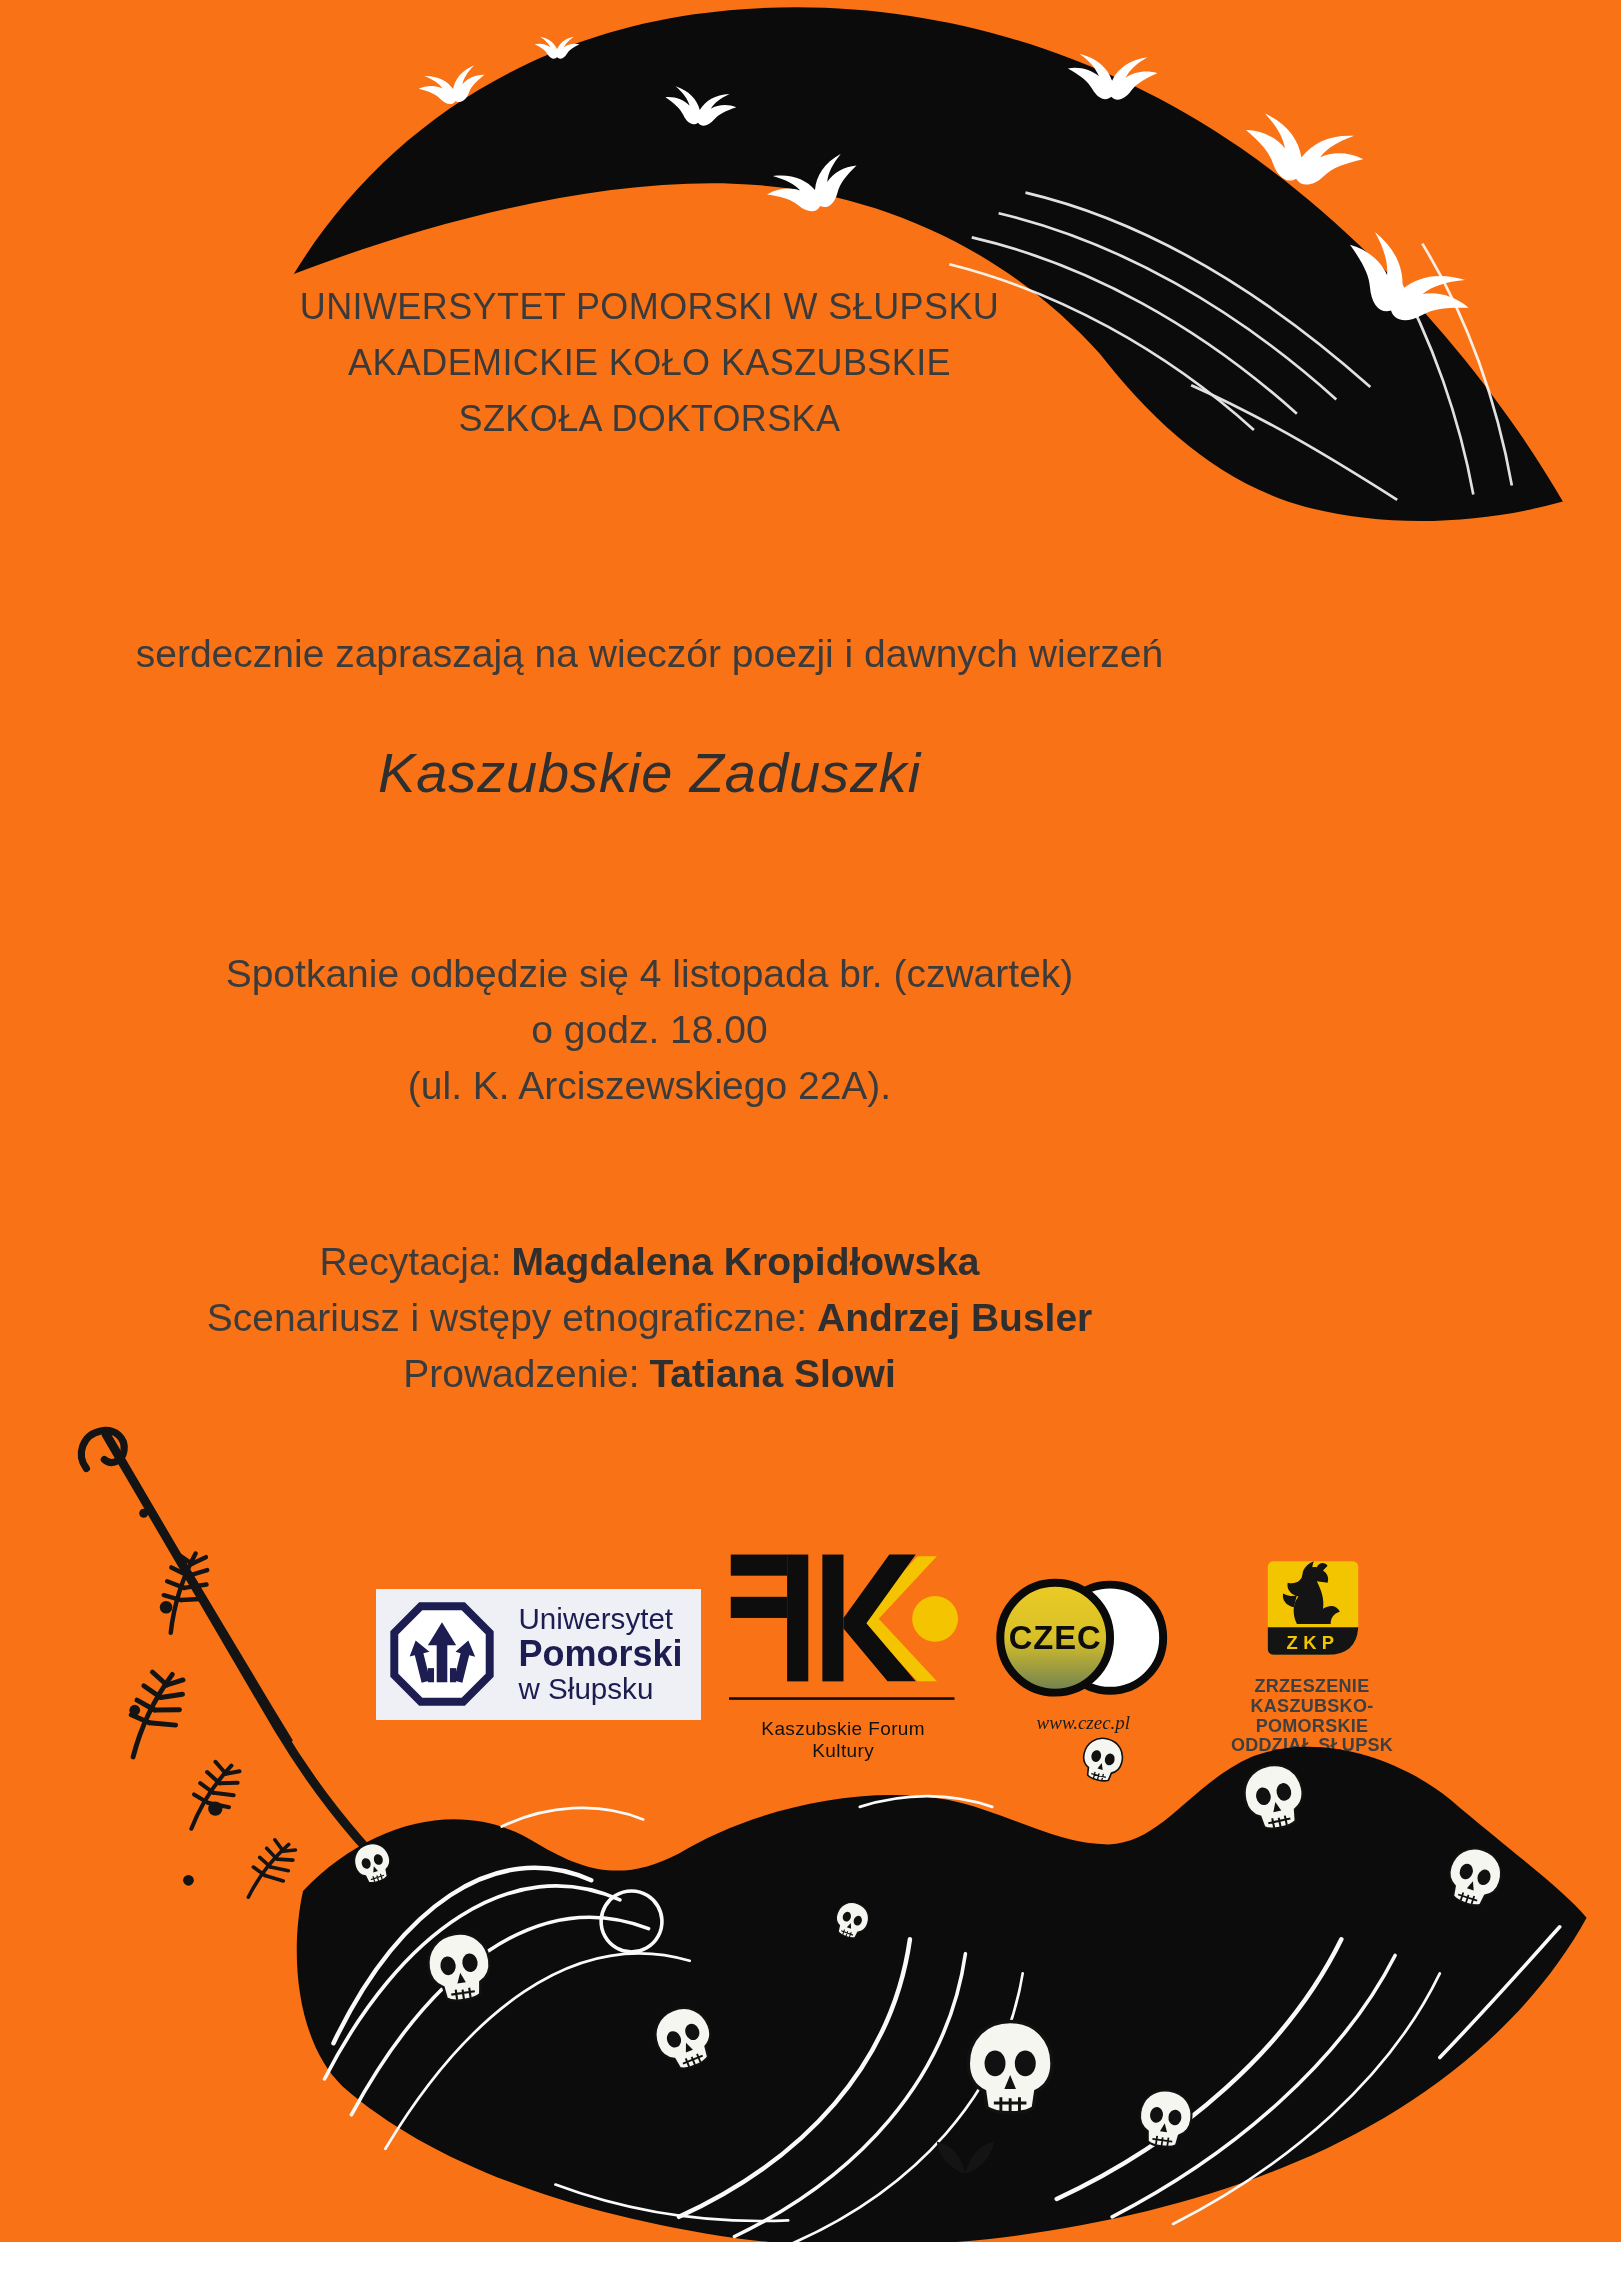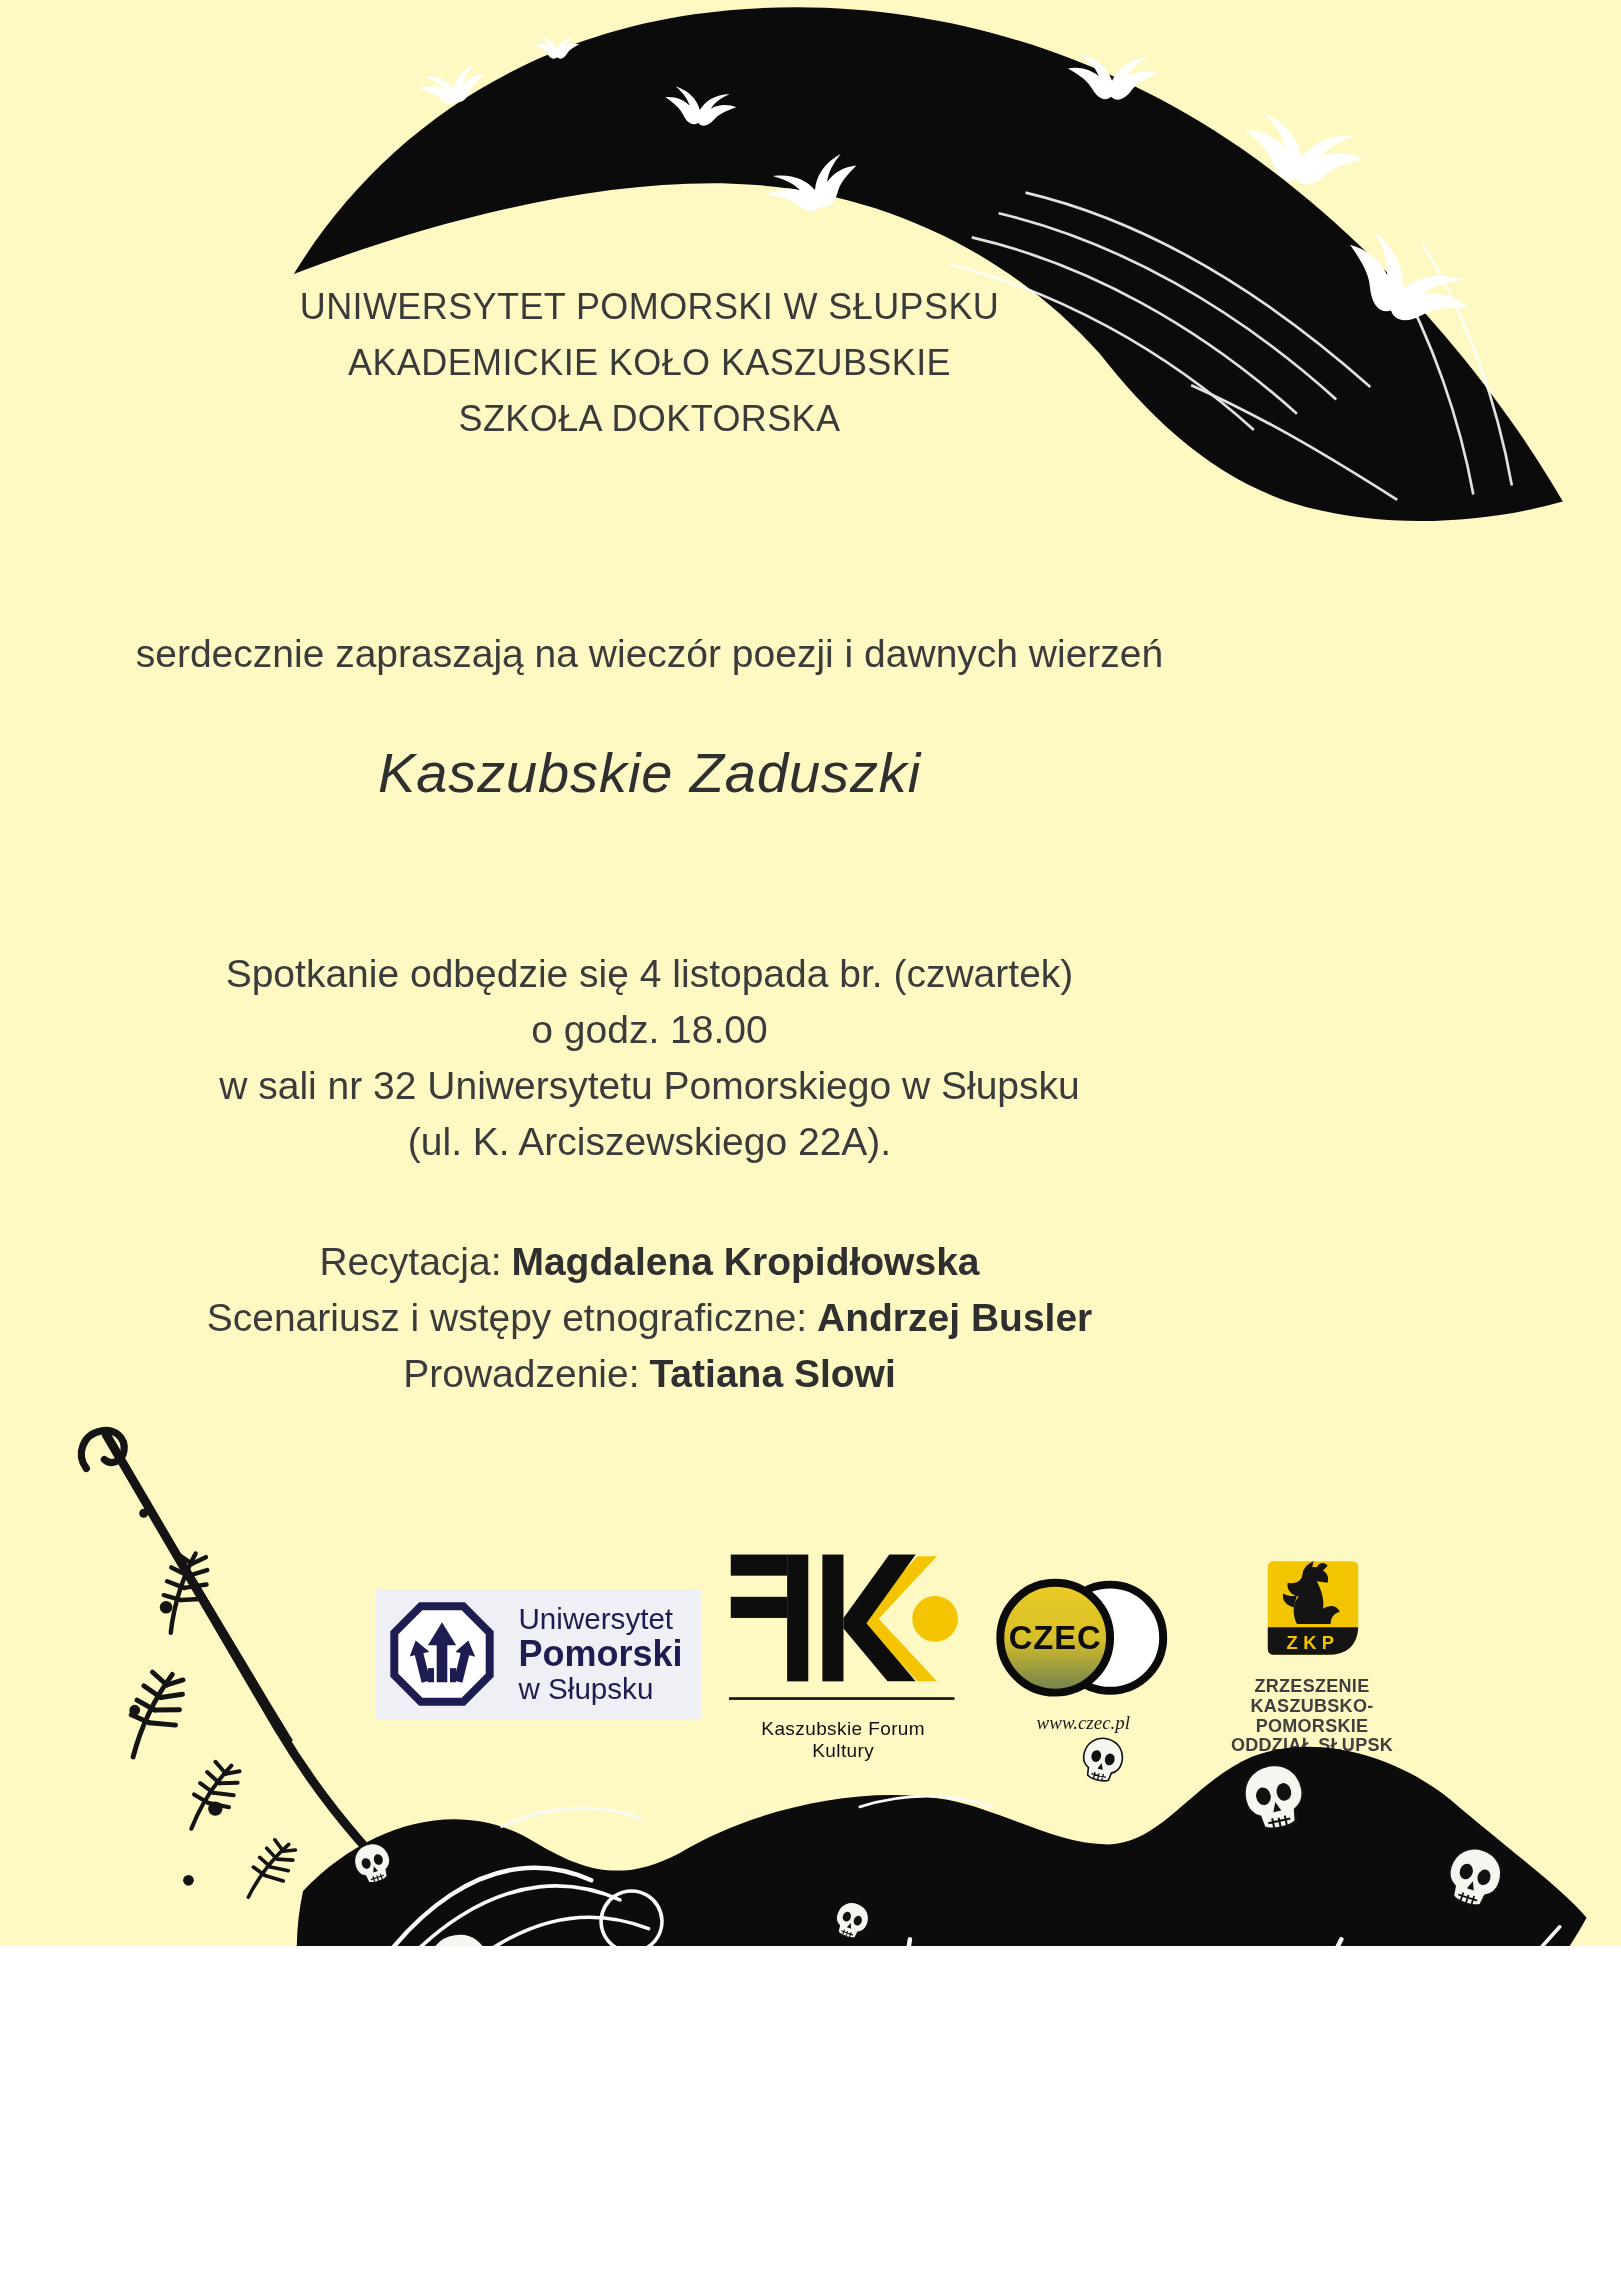--- a/index.html
+++ b/index.html
@@ -1,16 +1,16 @@
 <!DOCTYPE html>
 <html style="font-size:14.3px"><head>
 <meta charset="utf-8">
 <style>
   html,body{margin:0;padding:0;background:#ffffff;}
-  .poster{position:relative;width:1622px;height:1946px;background:#fef9c3;overflow:hidden;
+  .poster{position:relative;width:1622px;height:2242px;background:#f97316;overflow:hidden;
           font-family:"Liberation Sans",sans-serif;color:#3b3b3b;}
   .abs{position:absolute;}
   .text-col{position:absolute;left:0;width:1299px;text-align:center;}
   .organizer{top:279px;font-size:36px;line-height:56px;letter-spacing:0.4px;color:#3a3a3a;}
   .intro{top:632px;font-size:39px;}
   .title{top:740px;font-size:56px;font-style:italic;letter-spacing:0.9px;color:#2f2f2f;}
   .details{top:946px;font-size:39px;line-height:56px;}
   .credits{top:1234px;font-size:39px;line-height:56px;}
   .credits .name{font-weight:bold;margin-left:9.9px;color:#2f2f2f;margin-top:33px;}
   .logo-row{position:absolute;top:1560px;left:376px;width:1039px;height:188px;
@@ -70,21 +70,20 @@
     <div>SZKOŁA DOKTORSKA</div>
   </div>
 
   <div class="text-col title">Kaszubskie Zaduszki</div>
 
   <div class="text-col intro">serdecznie zapraszają na wieczór poezji i dawnych wierzeń</div>
 
   <div class="text-col details">
     <div>Spotkanie odbędzie się 4 listopada br. (czwartek)</div>
     <div>o godz. 18.00</div>
-    <div>w sali nr 32 Uniwersytetu Pomorskiego w Słupsku</div>
     <div>(ul. K. Arciszewskiego 22A).</div>
   </div>
 
   <div class="text-col credits">
     <div>
       <span>Recytacja:</span><span class="name">Magdalena Kropidłowska</span>
     </div>
     <div>
       <span>Scenariusz i wstępy etnograficzne:</span><span class="name">Andrzej Busler</span>
     </div>

